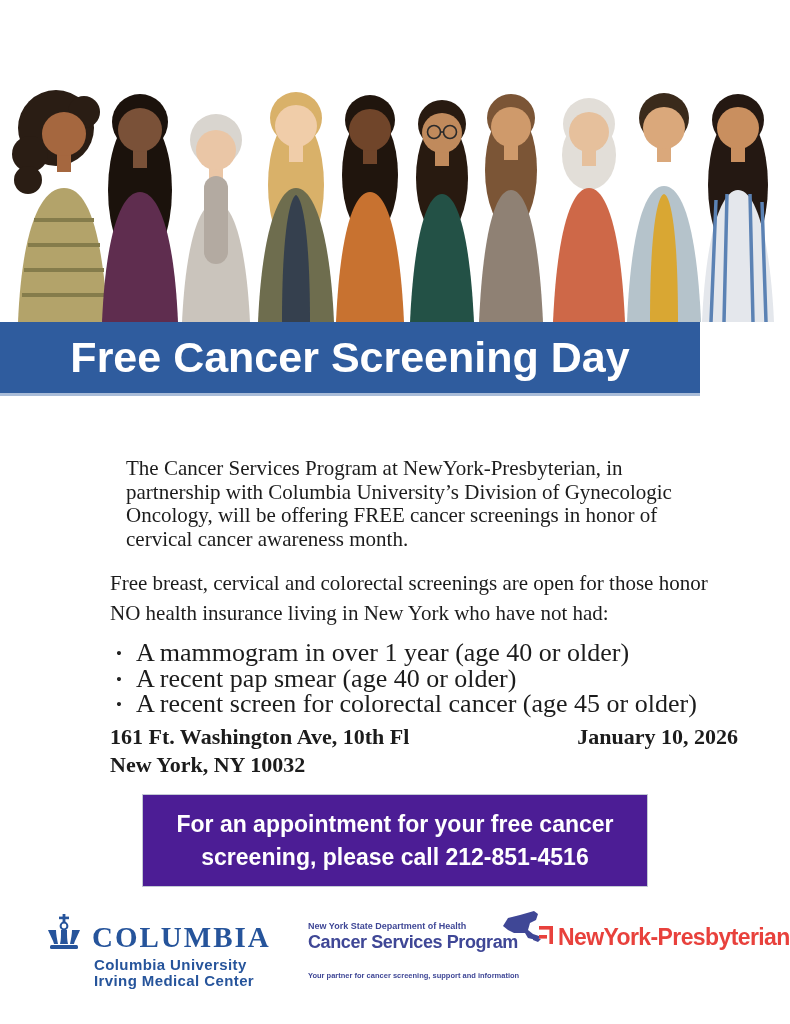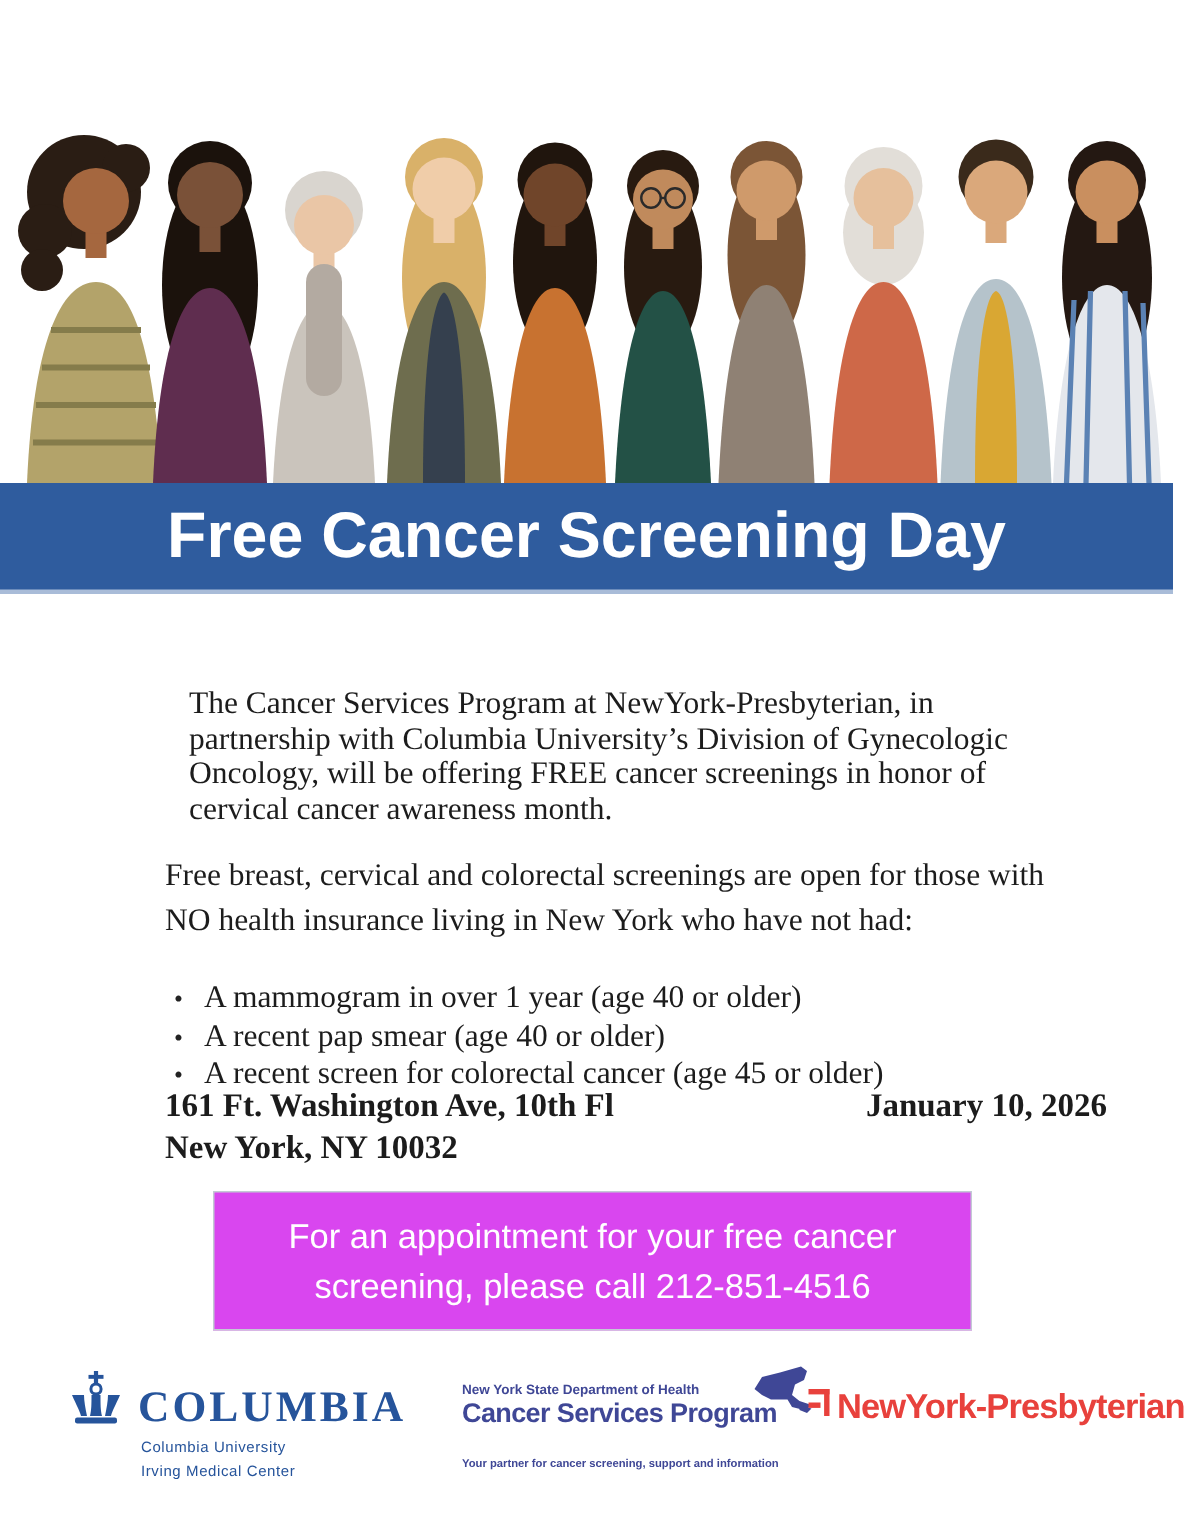--- a/index.html
+++ b/index.html
@@ -3,49 +3,49 @@
 <meta charset="utf-8">
 <style>
   html,body{margin:0;padding:0;background:#ffffff;}
   .page{position:relative;width:790px;height:1024px;background:#ffffff;overflow:hidden;
         font-family:"Liberation Serif",serif;color:#1c1c1c;margin:0 auto;}
 
   
   .photo{position:absolute;top:70px;left:0;width:790px;height:252px;}
 
   
-  .banner{position:absolute;top:322px;left:0;width:782px;height:71px;background:#2f5c9e;
+  .banner{position:absolute;top:322px;left:0;width:700px;height:71px;background:#2f5c9e;
           border-bottom:3px solid #a9bcd8;display:flex;align-items:center;justify-content:center;}
   .banner-title{color:#ffffff;font-family:"Liberation Sans",sans-serif;font-weight:700;font-size:43px;}
 
   
   .content{position:absolute;left:110px;top:441px;width:600px;}
   .para1{font-size:21px;line-height:23.5px;margin:16px;}
   .para2{font-size:21px;line-height:30px;margin:17px 0 0 0;}
   .para2 .b{font-weight:400;}
-  .bullets{list-style:none;margin:24px 0 0 0;padding:0 0 0 26px;font-size:21px;}
+  .bullets{list-style:none;margin:12px 0 0 0;padding:0 0 0 26px;font-size:26px;}
   .bullets li{position:relative;line-height:25.5px;margin:0;}
   .bullets li::before{content:"\2022";position:absolute;left:-20px;top:1px;font-size:17px;color:#222;}
 
   
   .event-row{position:absolute;left:110px;top:723px;width:628px;display:flex;
              justify-content:space-between;font-weight:700;font-size:22px;line-height:28px;}
   .event-col div{white-space:nowrap;}
 
   
-  .cta{position:absolute;left:142px;top:794px;width:504px;height:91px;background:#d946ef;
+  .cta{position:absolute;left:142px;top:794px;width:504px;height:91px;background:#4c1d95;
        border:1px solid #c3cad4;color:#ffffff;font-family:"Liberation Sans",sans-serif;
-       font-weight:400;font-size:23px;text-align:center;display:flex;flex-direction:column;
+       font-weight:700;font-size:23px;text-align:center;display:flex;flex-direction:column;
        justify-content:center;line-height:33px;}
 
   
   .columbia{position:absolute;left:44px;top:914px;color:#26549b;}
   .columbia-row{display:flex;align-items:flex-end;gap:8px;}
   .columbia-word{font-family:"Liberation Serif",serif;font-weight:700;font-size:29px;letter-spacing:2px;}
-  .columbia-sub{font-family:"Liberation Sans",sans-serif;font-weight:400;font-size:10px;
+  .columbia-sub{font-family:"Liberation Sans",sans-serif;font-weight:700;font-size:15px;
                 line-height:16px;margin:3px 0 0 50px;letter-spacing:0.4px;}
 
   .csp{position:absolute;left:308px;top:921px;width:190px;color:#3f4796;
        font-family:"Liberation Sans",sans-serif;}
   .csp-l1{font-size:9px;font-weight:700;white-space:nowrap;}
   .csp-l2{font-size:18px;font-weight:700;white-space:nowrap;letter-spacing:-0.4px;margin-top:1px;}
   .csp-l3{font-size:7.5px;font-weight:700;white-space:nowrap;margin-top:18px;}
   .csp-state{position:absolute;right:-48px;top:-15px;}
 
   .nyp{position:absolute;left:538px;top:924px;display:flex;align-items:flex-start;gap:3px;}
@@ -129,21 +129,21 @@
       <path d="M716,130 L711,252 M727,124 L724,252 M750,124 L753,252 M762,132 L766,252" stroke="#5b82b4" stroke-width="3.5" fill="none"></path>
     </svg>
   </div>
 
   <div class="banner">
     <div class="banner-title">Free Cancer Screening Day</div>
   </div>
 
   <div class="content">
     <p class="para1">The Cancer Services Program at NewYork-Presbyterian, in partnership with Columbia University’s Division of Gynecologic Oncology, will be offering FREE cancer screenings in honor of cervical cancer awareness month.</p>
-    <p class="para2"><span class="b">Free</span><span> breast, cervical and colorectal screenings are open for those with </span><span class="b">NO</span><span> health insurance living in New York who have not had:</span></p>
+    <p class="para2"><span class="b">Free</span><span> breast, cervical and colorectal screenings are open for those honor </span><span class="b">NO</span><span> health insurance living in New York who have not had:</span></p>
     <ul class="bullets">
       <li>A mammogram in over 1 year (age 40 or older)</li>
       <li>A recent pap smear (age 40 or older)</li>
       <li>A recent screen for colorectal cancer (age 45 or older)</li>
     </ul>
   </div>
 
   <div class="event-row">
     <div class="event-col">
       <div>161 Ft. Washington Ave, 10th Fl</div>

